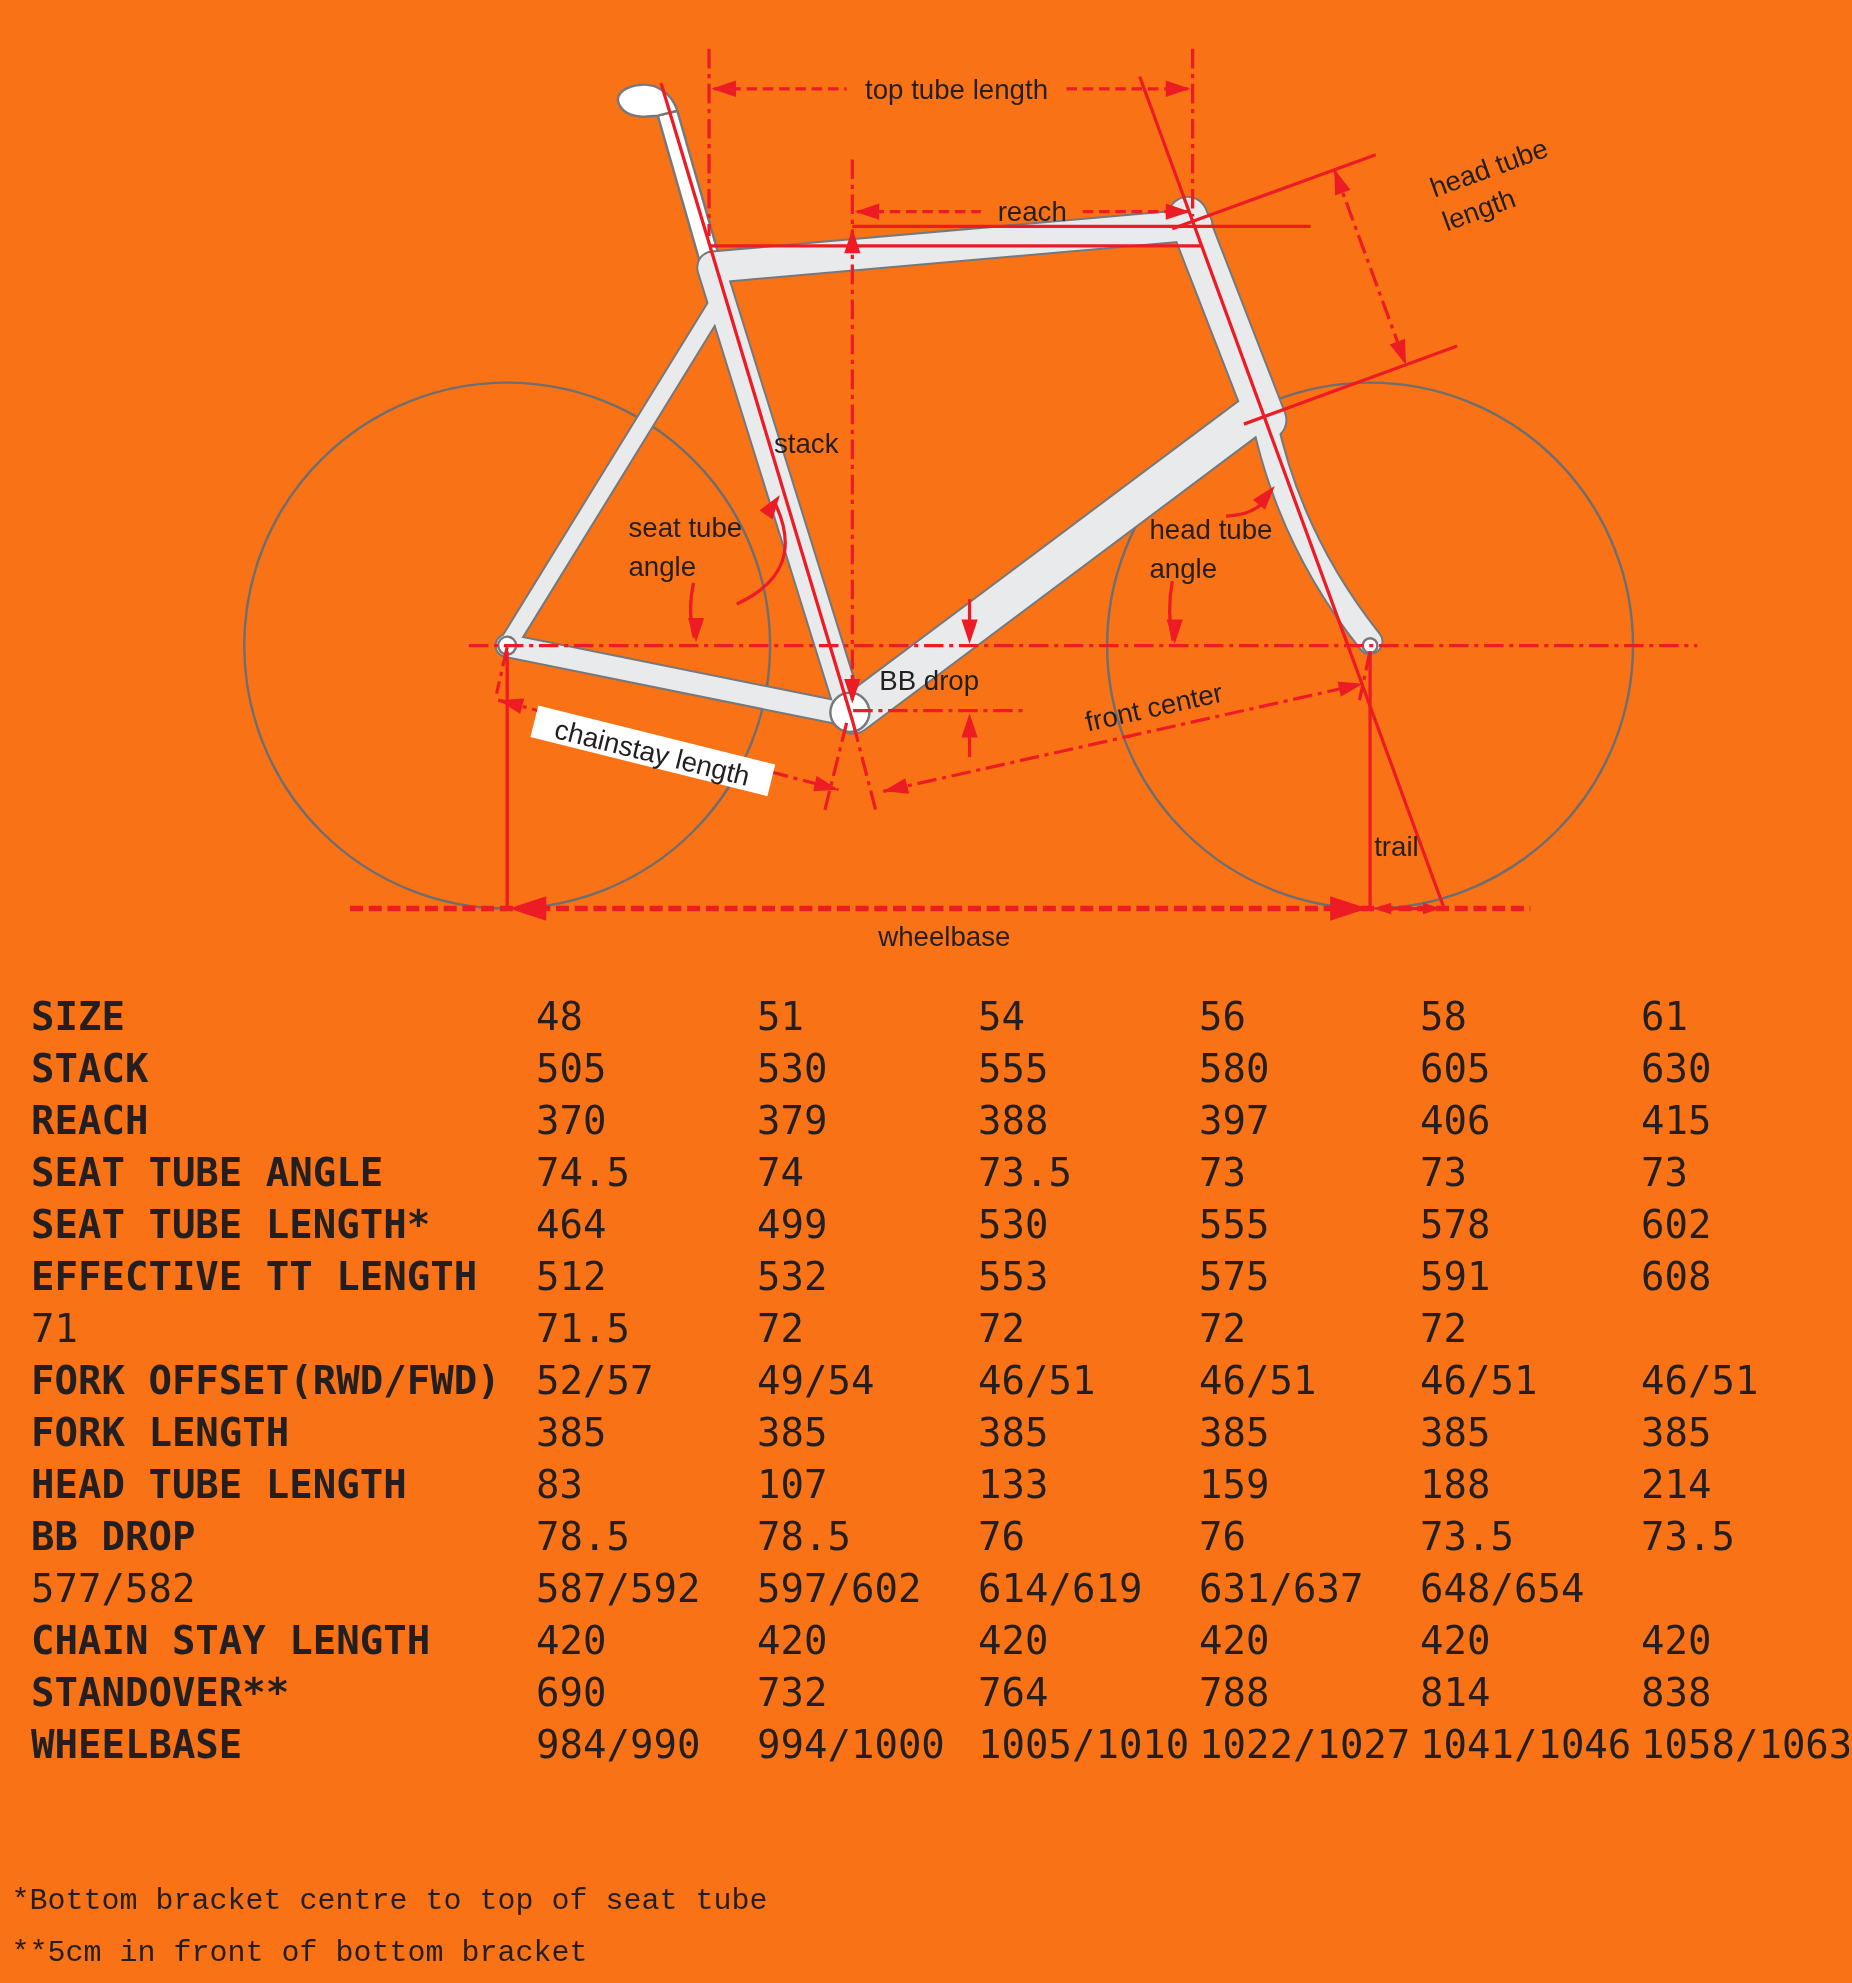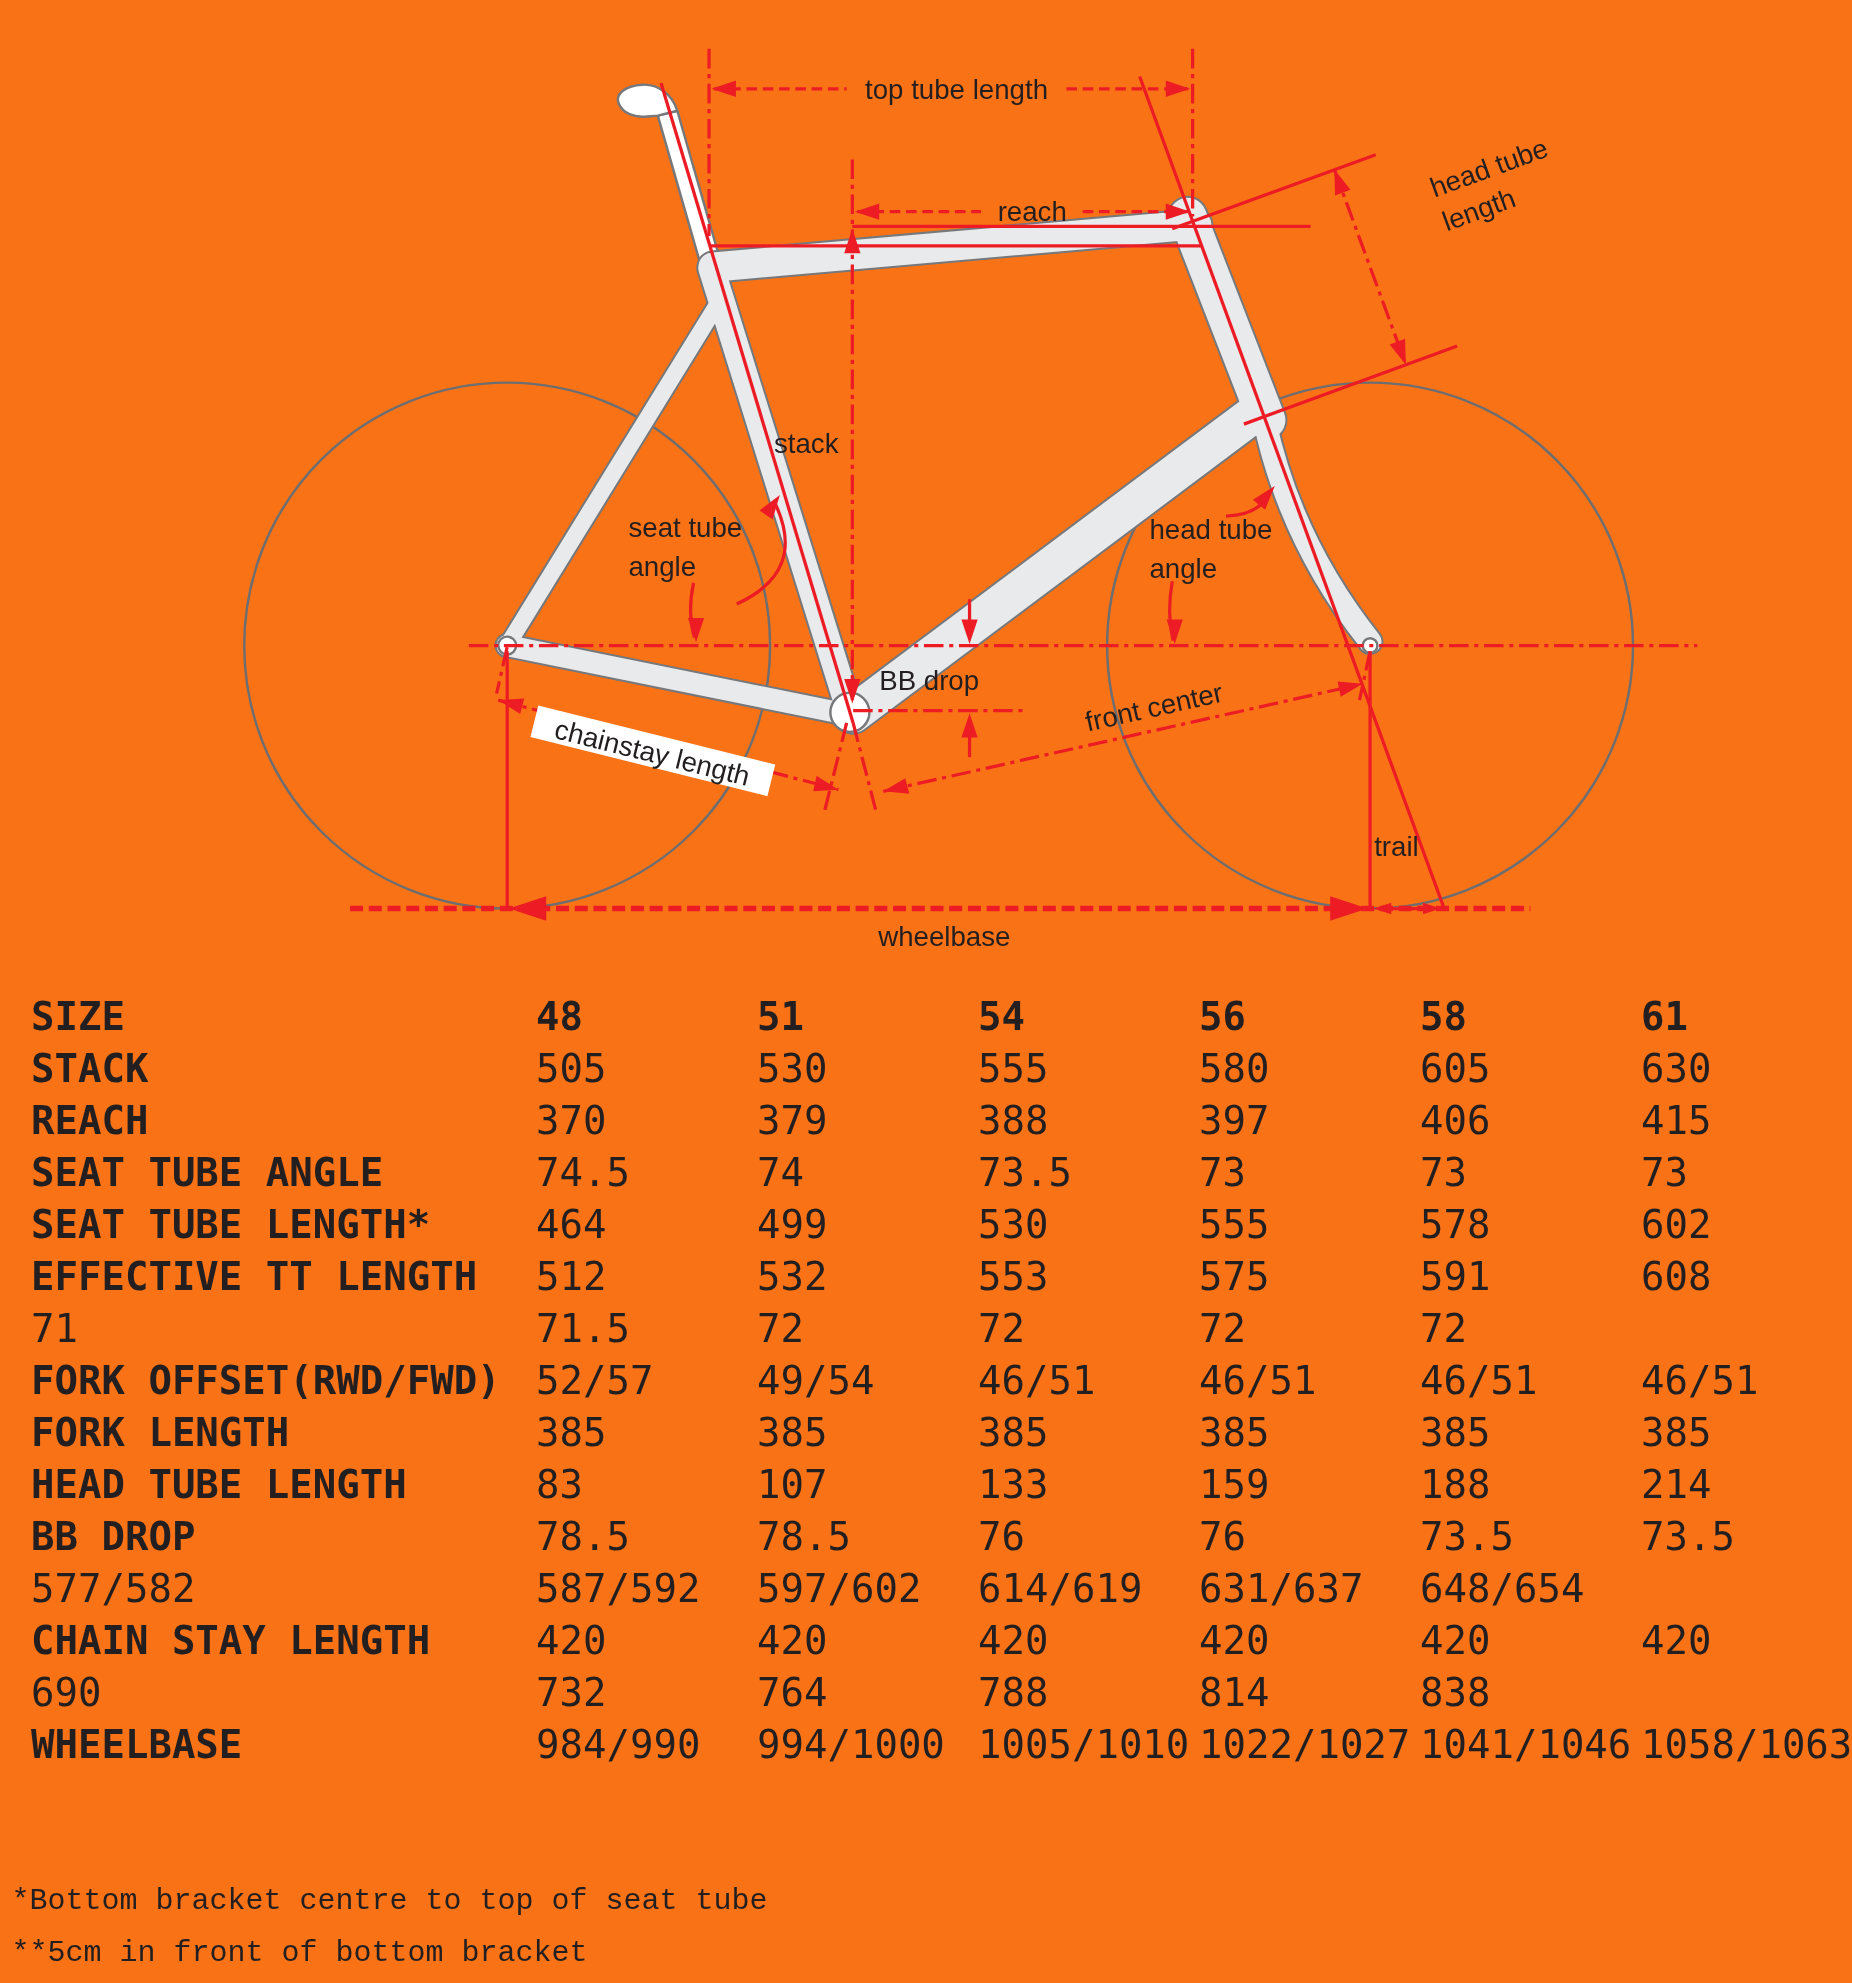--- a/index.html
+++ b/index.html
@@ -16,21 +16,21 @@
   .fo{stroke:#77787b;fill:none;stroke-linecap:round;}
   .ff{stroke:#e9eaeb;fill:none;stroke-linecap:round;}
   .wheel{stroke:#6d6e71;fill:none;stroke-width:3;}
   .hole{fill:#fff;stroke:#77787b;stroke-width:3;}
   .white{fill:#fff;stroke:#77787b;stroke-width:3;stroke-linejoin:round;}
   
   .geo-table{margin:6.5px 0 0 31px;font-family:"DejaVu Sans Mono",monospace;
              font-size:39px;line-height:52px;color:#231f20;}
   .grow{display:grid;grid-template-columns:505px 221px 221px 221px 221px 221px 1fr;height:52px;}
   .grow .lbl{font-weight:bold;white-space:nowrap;}
-  .grow.hdr .cell{font-weight:bold;}
+  .grow.hdr .cell{font-weight:normal;}
   .cell{white-space:nowrap;}
   .footnotes{margin:104px 0 0 11.4px;font-family:Liberation Mono, monospace;
              font-size:30px;line-height:52px;color:#231f20;}
 </style>
 </head>
 <body>
 
 <div class="page">
 
   <svg width="1852" height="981" viewBox="0 0 2275 1205">
@@ -278,20 +278,21 @@
       <div class="grow">
         <div class="lbl">CHAIN STAY LENGTH</div>
         <div class="cell">420</div>
         <div class="cell">420</div>
         <div class="cell">420</div>
         <div class="cell">420</div>
         <div class="cell">420</div>
         <div class="cell">420</div>
       </div>
       <div class="grow">
+        <div class="lbl">STANDOVER**</div>
         <div class="cell">690</div>
         <div class="cell">732</div>
         <div class="cell">764</div>
         <div class="cell">788</div>
         <div class="cell">814</div>
         <div class="cell">838</div>
       </div>
       <div class="grow">
         <div class="lbl">WHEELBASE</div>
         <div class="cell">984/990</div>

